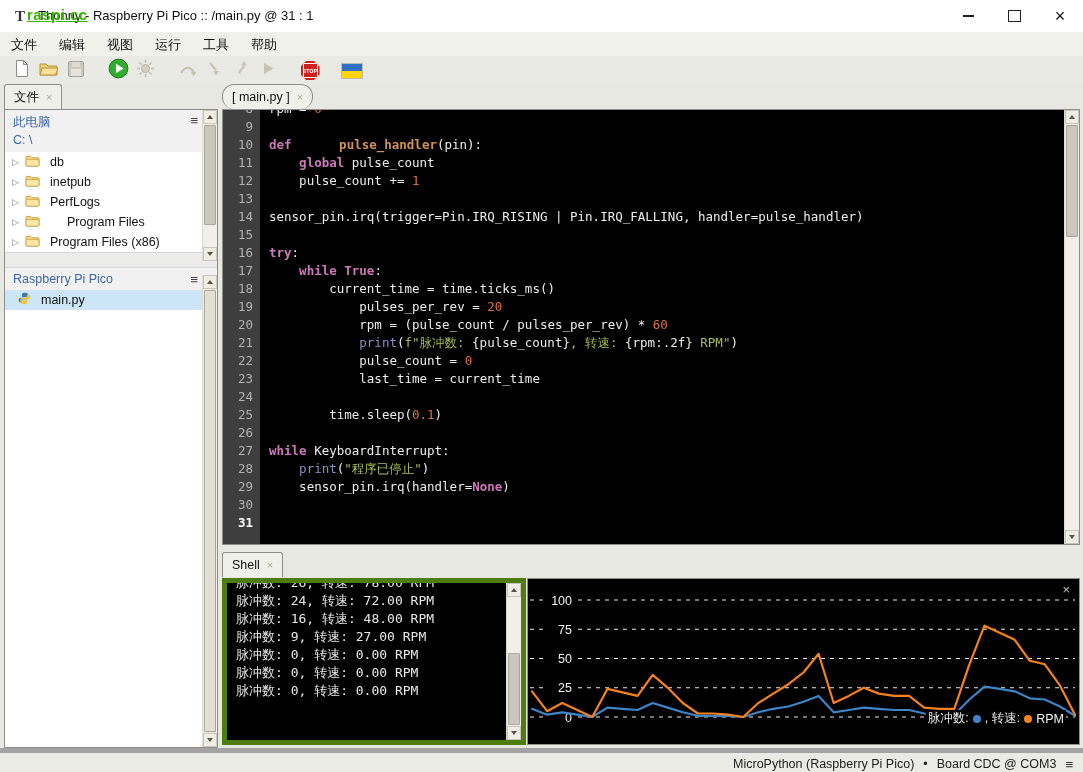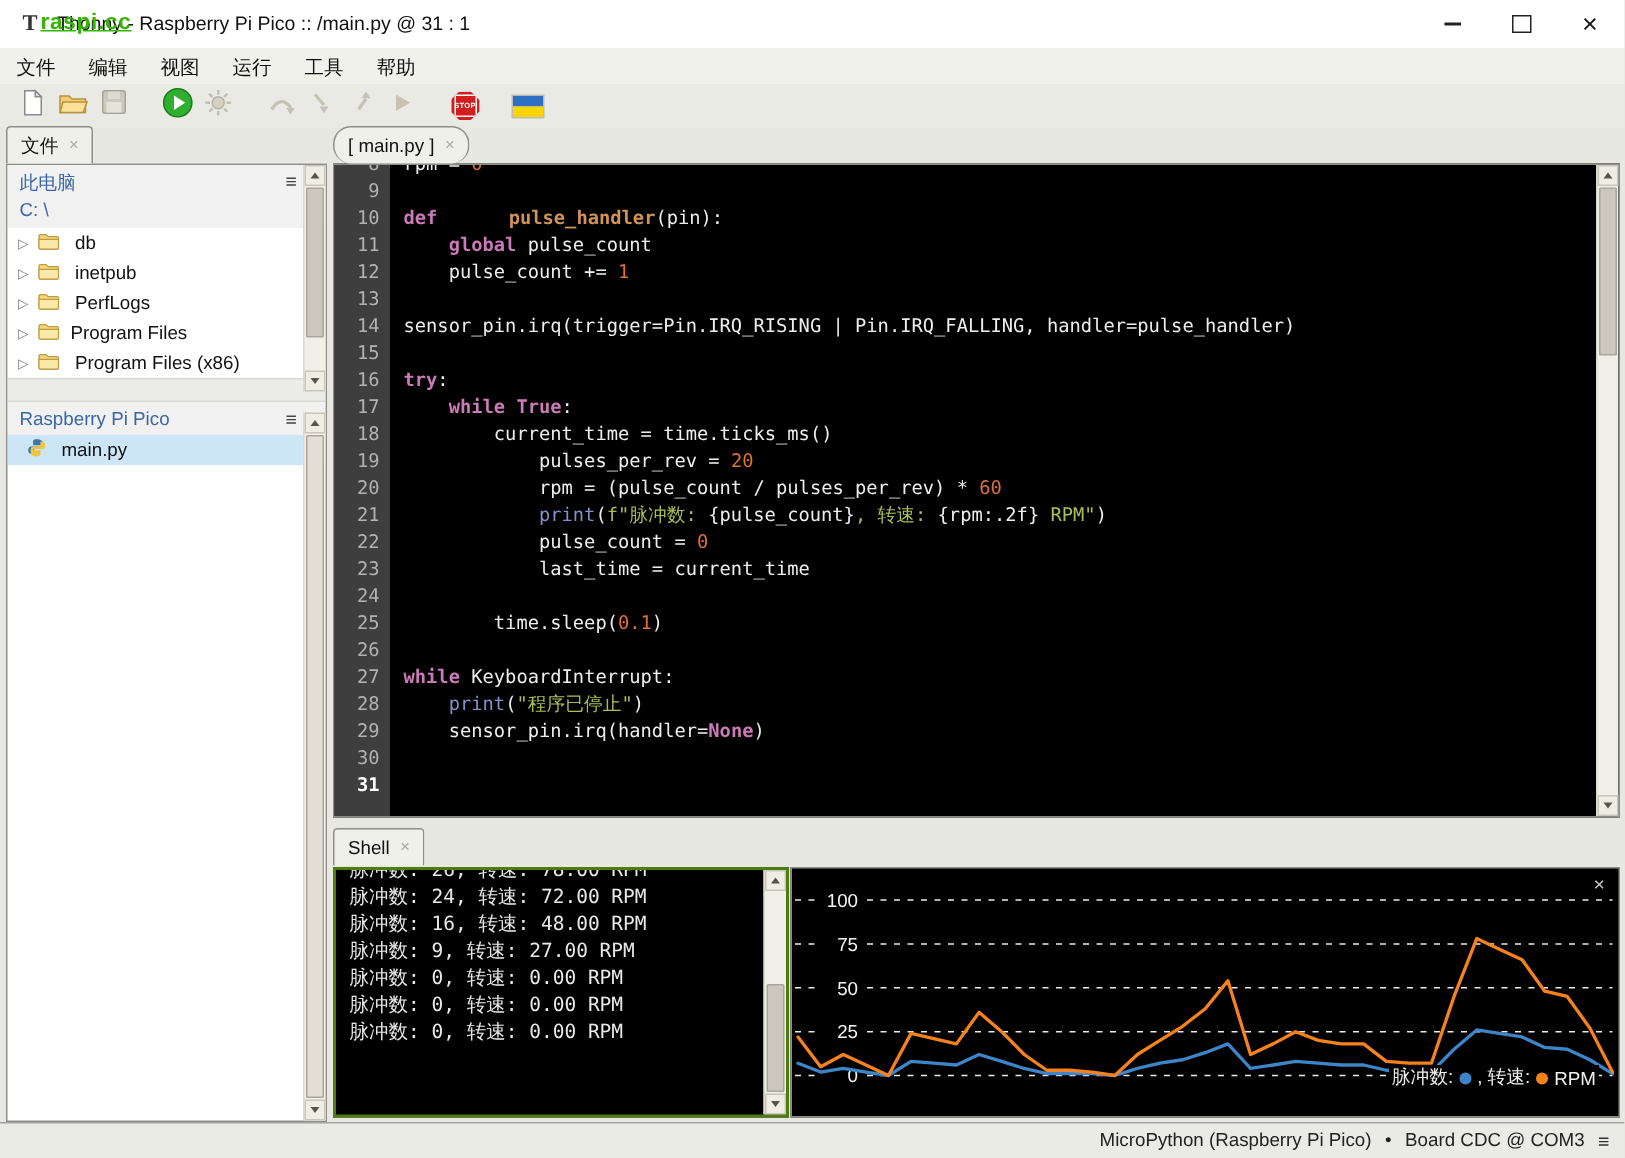--- a/index.html
+++ b/index.html
@@ -76,33 +76,33 @@
              font:12.5px "DejaVu Sans Mono",monospace;}
   .c-k{color:var(--c-k);font-weight:bold;}
   .c-f{color:var(--c-f);font-weight:bold;margin-left:40px;}
   .c-b{color:var(--c-b);}
   .c-s{color:var(--c-s);}
   .c-n{color:var(--c-n);}
   .c-p{color:var(--c-p);}
   
   .shell-tab{left:222px;top:552px;}
   .shell-panel{position:absolute;left:222px;top:578px;width:304px;height:167px;background:#000;
-               border:2px solid #4d7c0f;box-sizing:border-box;overflow:hidden;}
+               border:5px solid #4d7c0f;box-sizing:border-box;overflow:hidden;}
   .sh-text{position:absolute;left:0;top:0;right:15px;bottom:0;overflow:hidden;padding-left:9px;}
   .sh-line{height:18px;line-height:18px;white-space:pre;color:#e8e8e8;font:13px "DejaVu Sans Mono",monospace;}
   
   .plot-panel{position:absolute;left:527px;top:578px;width:553px;height:167px;background:#000;
               border:1px solid #8f8f88;box-sizing:border-box;overflow:hidden;}
   .plot-close{position:absolute;top:3px;right:9px;color:#c6c6c6;font-size:13px;z-index:4;}
   .plot-legend{position:absolute;right:13px;bottom:17px;display:flex;align-items:center;gap:4px;
                color:#f0f0f0;font-size:12.5px;z-index:3;background:#000;padding:0 2px;margin-left:25px;}
   .legend-dot{width:8px;height:8px;border-radius:50%;display:inline-block;}
   
   .statusbar{position:absolute;left:0;top:748px;width:1083px;height:24px;background:#ebebe6;
-             border-top:1px solid #a3a3a3;box-sizing:border-box;text-decoration:underline;}
+             border-top:5px solid #a3a3a3;box-sizing:border-box;text-decoration:underline;}
   .status-right{position:absolute;right:10px;top:0;line-height:23px;font-size:12.5px;color:#222;
                 display:flex;gap:9px;align-items:center;}
   .status-burger{font-size:13px;color:#333;}
 </style>
 </head>
 <body>
 
 <div class="titlebar">
   <div class="app-icon">T</div>
   <div class="title-text">Thonny  -  Raspberry Pi Pico :: /main.py  @  31 : 1</div>
@@ -236,21 +236,21 @@
               <path d="M1 5 15 5 15 11Q15 12 14 12L2 12Q1 12 1 11Z" fill="#fae9a8" stroke="#c09c42" stroke-width="0.8"></path>
             </svg></span>
           <span style="margin-left: 5px;">PerfLogs</span>
         </div>
         <div class="tree-row">
           <span class="expander">▷</span>
           <span><svg width="15" height="12" viewBox="0 0 16 13">
               <path d="M1 2.5Q1 1.5 2 1.5L6 1.5 7.5 3 14 3Q15 3 15 4L15 11Q15 12 14 12L2 12Q1 12 1 11Z" fill="#f5d77e" stroke="#c09c42"></path>
               <path d="M1 5 15 5 15 11Q15 12 14 12L2 12Q1 12 1 11Z" fill="#fae9a8" stroke="#c09c42" stroke-width="0.8"></path>
             </svg></span>
-          <span style="margin-left: 2px;">Program Files</span>
+          <span style="margin-left: 22px;">Program Files</span>
         </div>
         <div class="tree-row">
           <span class="expander">▷</span>
           <span><svg width="15" height="12" viewBox="0 0 16 13">
               <path d="M1 2.5Q1 1.5 2 1.5L6 1.5 7.5 3 14 3Q15 3 15 4L15 11Q15 12 14 12L2 12Q1 12 1 11Z" fill="#f5d77e" stroke="#c09c42"></path>
               <path d="M1 5 15 5 15 11Q15 12 14 12L2 12Q1 12 1 11Z" fill="#fae9a8" stroke="#c09c42" stroke-width="0.8"></path>
             </svg></span>
           <span style="margin-left: 5px;">Program Files (x86)</span>
         </div>
       </div>

